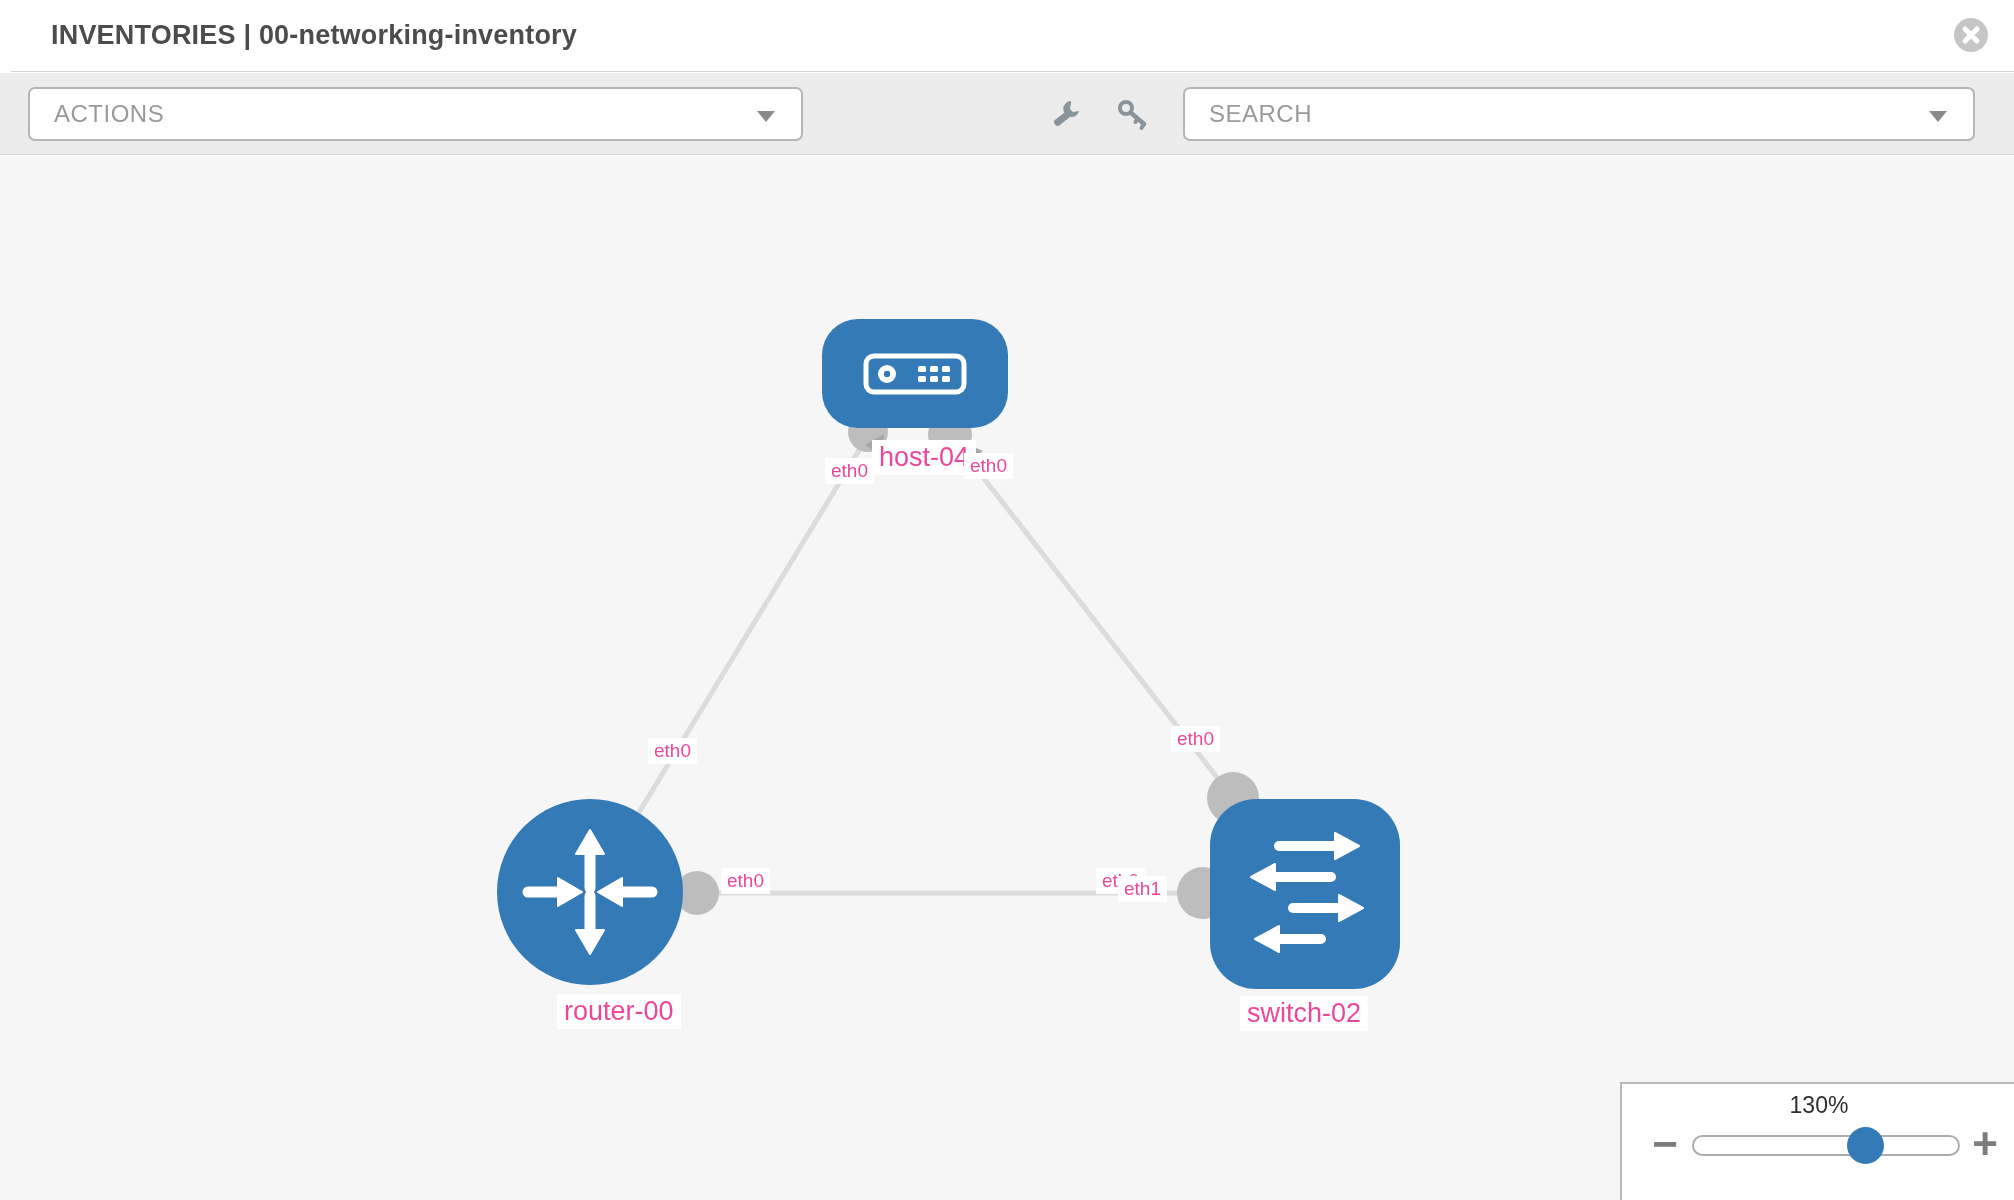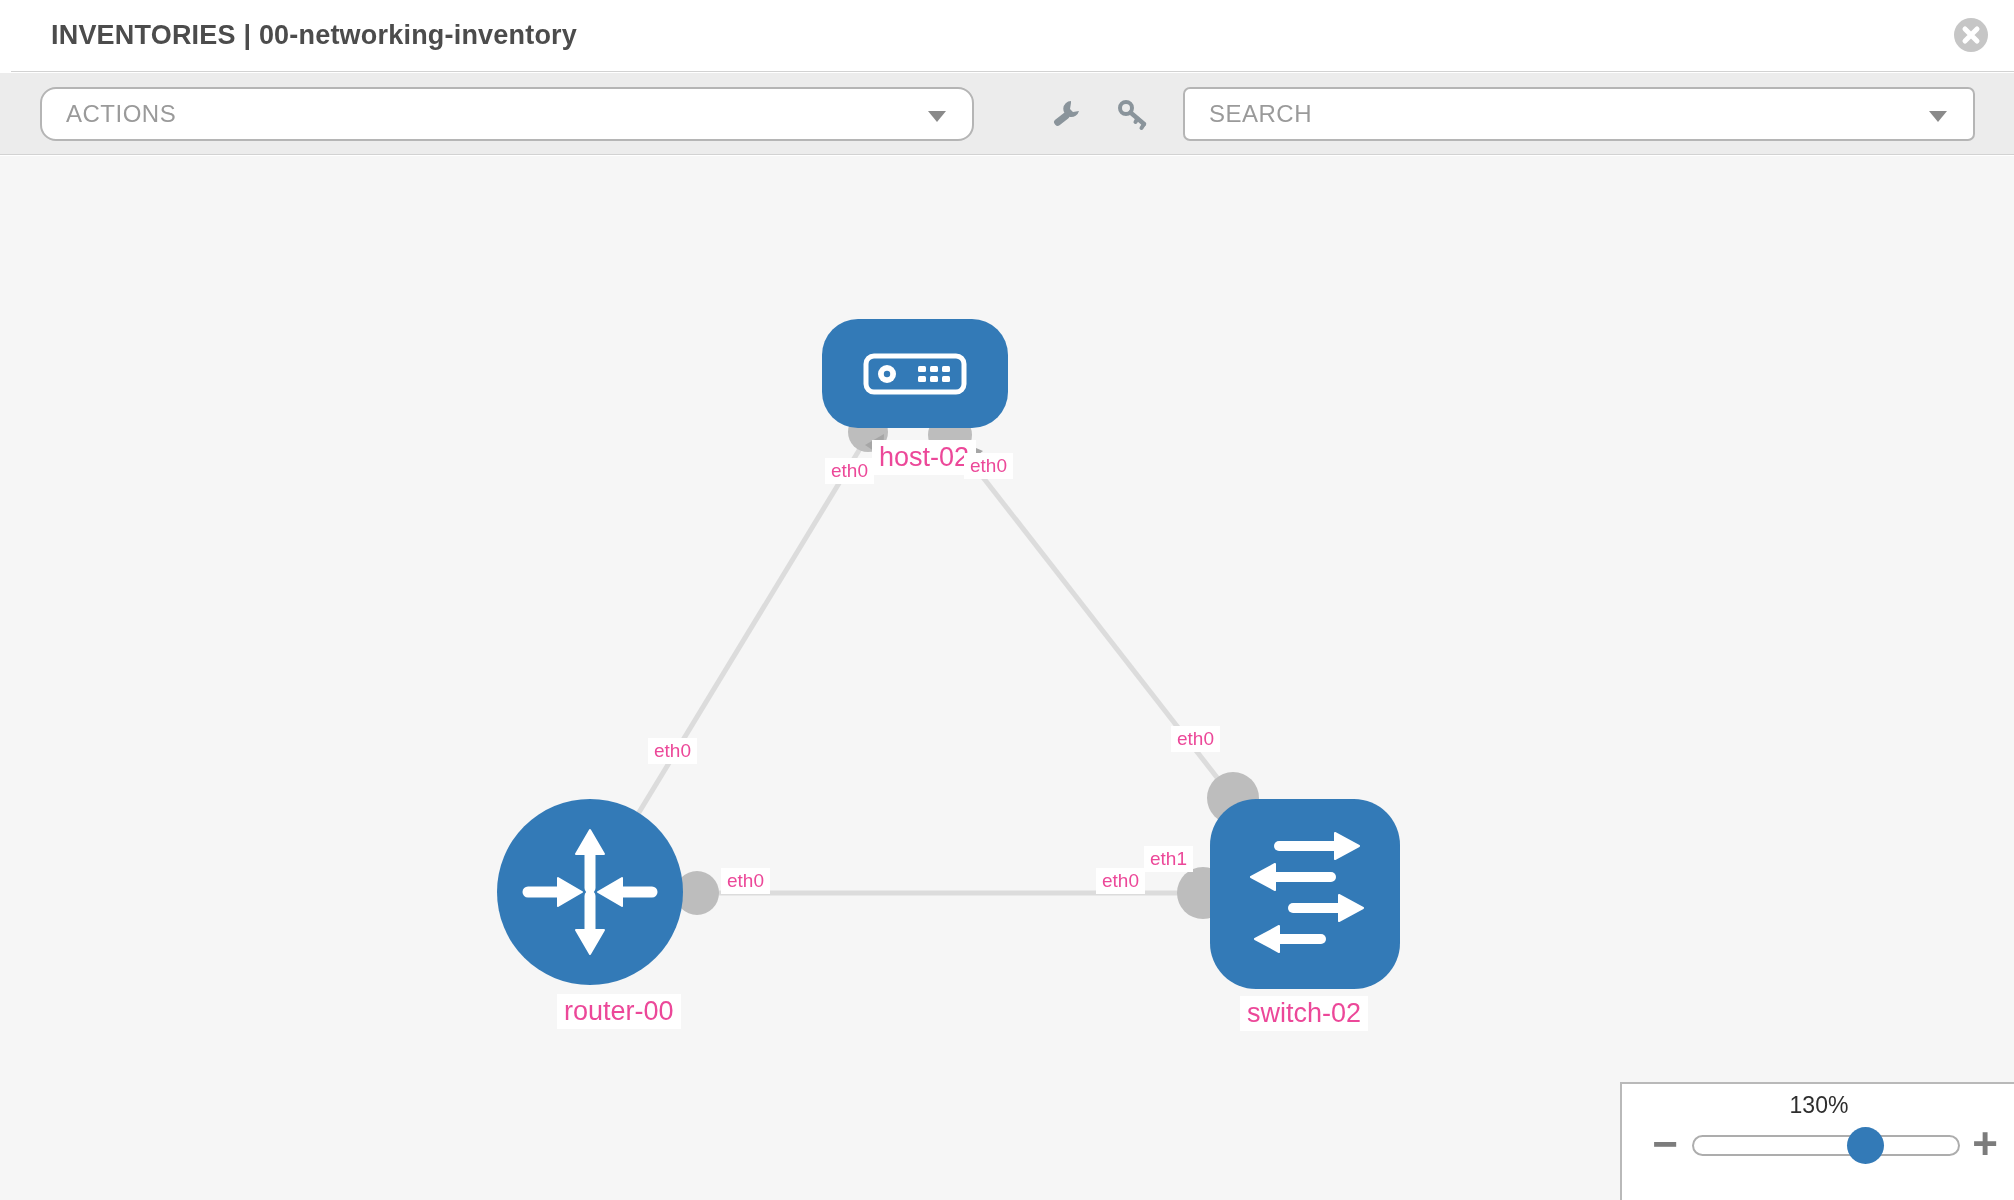--- a/index.html
+++ b/index.html
@@ -69,21 +69,21 @@
   <div class="header">
     <div class="title">INVENTORIES | 00-networking-inventory</div>
     <button class="close-btn">
       <svg width="20" height="20" viewBox="0 0 20 20">
         <path d="M4 4 L16 16 M16 4 L4 16" stroke="#ffffff" stroke-width="5" stroke-linecap="round"></path>
       </svg>
     </button>
   </div>
 
   <div class="toolbar">
-    <div class="select-box" style="left:40px; width:934px;border-radius:16px;">
+    <div class="select-box" style="left:28px; width:775px;">
       <span class="ph">ACTIONS</span>
       <span class="caret"></span>
     </div>
 
     <svg class="tool-icon" style="left:1049px;" viewBox="0 0 36 36">
       <g stroke="#8a949b" fill="#8a949b">
         <path d="M22 4 a8 8 0 1 0 8 10 l-6 1 -3 -3 1 -6 z" stroke="none"></path>
         <rect x="4" y="19" width="17" height="7" rx="3" transform="rotate(-38 12 22)" stroke="none"></rect>
       </g>
     </svg>
@@ -159,31 +159,31 @@
           <path d="M94 47 L36 47" fill="none"></path>
             <polygon points="14,47 38,60 38,34" stroke-width="2"></polygon>
           <path d="M56 78 L104 78" fill="none"></path>
             <polygon points="126,78 102,91 102,65" stroke-width="2"></polygon>
           <path d="M84 109 L40 109" fill="none"></path>
             <polygon points="18,109 42,122 42,96" stroke-width="2"></polygon>
         </g>
       </svg>
     </div>
 
-    <span class="chip node-label" style="left:872px; top:284px;">host-02</span>
+    <span class="chip node-label" style="left:872px; top:284px;">host-04</span>
     <span class="chip node-label" style="left:530px; top:838px;margin-left:27px;">router-00</span>
     <span class="chip node-label" style="left:1240px; top:840px;">switch-02</span>
 
     <span class="chip if-label" style="left:825px; top:302px;">eth0</span>
     <span class="chip if-label" style="left:964px; top:297px;">eth0</span>
     <span class="chip if-label" style="left:648px; top:582px;">eth0</span>
     <span class="chip if-label" style="left:1171px; top:570px;">eth0</span>
     <span class="chip if-label" style="left:721px; top:712px;">eth0</span>
     <span class="chip if-label" style="left:1096px; top:712px;">eth0</span>
-    <span class="chip if-label" style="left:1118px; top:690px;margin-left:26px;">eth1</span>
+    <span class="chip if-label" style="left:1118px; top:720px;">eth1</span>
   </div>
 
   <div class="zoom-panel">
     <div class="zoom-level">130%</div>
     <div class="zoom-minus">−</div>
     <div class="zoom-track"></div>
     <div class="zoom-knob"></div>
     <div class="zoom-plus">+</div>
   </div>
 

